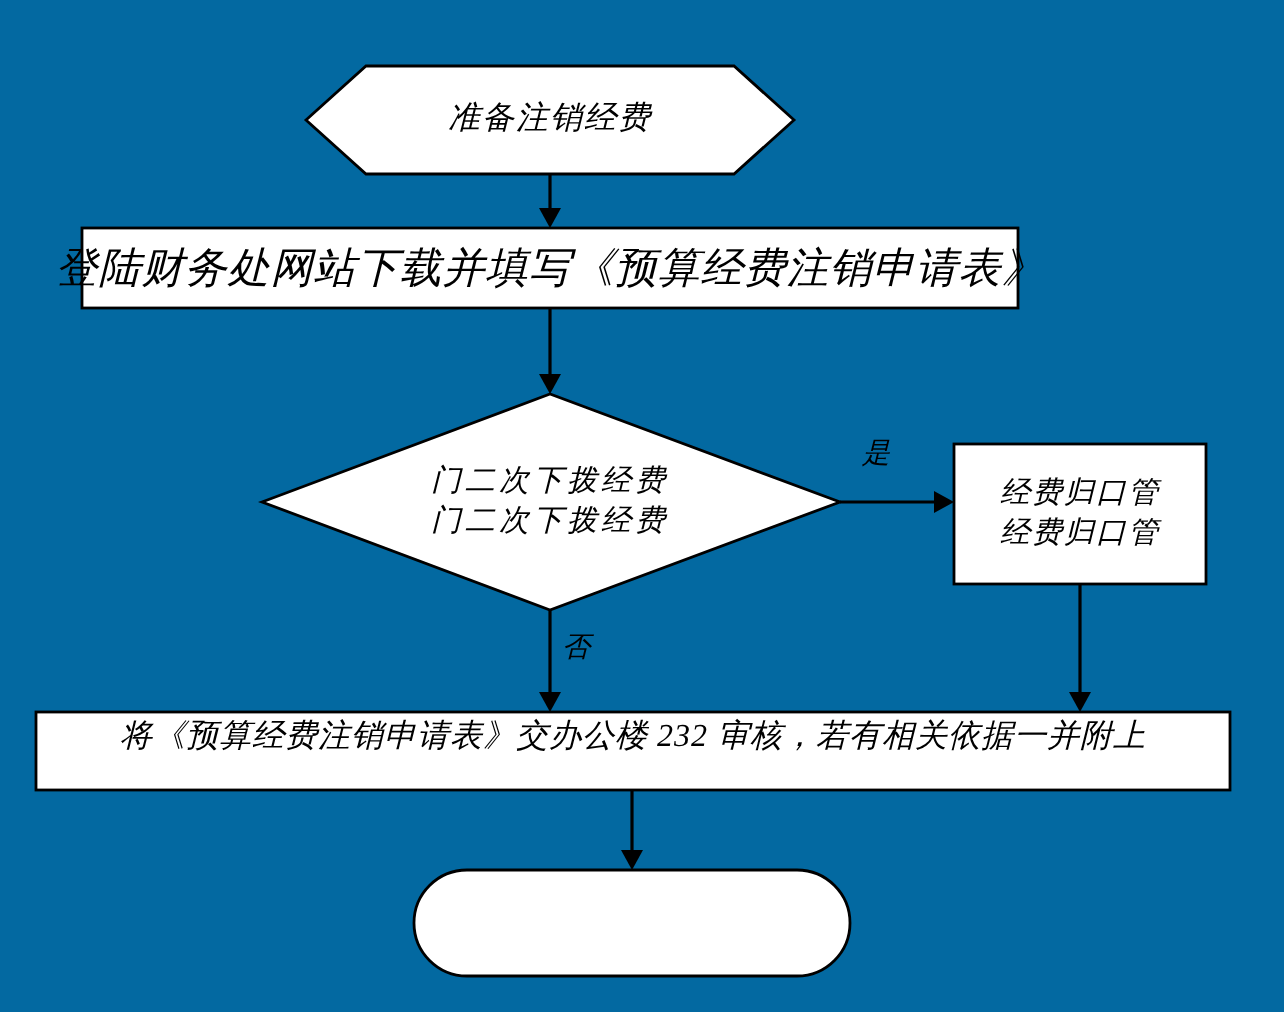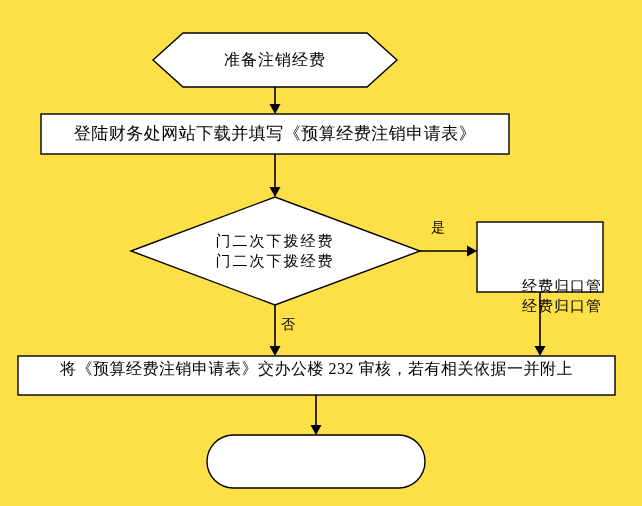--- a/index.html
+++ b/index.html
@@ -7,22 +7,23 @@
     padding: 0;
     background: #ffffff;
   }
   body {
     font-family: "Liberation Serif", "DejaVu Serif", serif;
   }
   #canvas {
     position: relative;
     width: 642px;
     height: 506px;
-    background: #fde047;
+    background: #0369a1;
     overflow: hidden;
+    font-style: italic;
   }
   #flow-svg {
     position: absolute;
     left: 0;
     top: 0;
     width: 642px;
     height: 506px;
   }
   .shape-stroke {
     fill: #ffffff;
@@ -57,23 +58,23 @@
   .edge-label {
     position: absolute;
     color: #000000;
     font-family: "Liberation Serif", "DejaVu Serif", serif;
     font-size: 14px;
     line-height: 1;
     white-space: nowrap;
   }
   
   #t-start    { left: 153px; top: 33px;  width: 244px; height: 54px;  font-size: 16px; letter-spacing: 1px; }
-  #t-form     { left: 41px;  top: 114px; width: 468px; height: 40px;  font-size: 17px; letter-spacing: 0.5px; }
+  #t-form     { left: 41px;  top: 114px; width: 468px; height: 40px;  font-size: 21px; letter-spacing: 0.5px; }
   #t-decision { left: 150px; top: 216px; width: 250px; height: 70px;  font-size: 15px; letter-spacing: 2px; }
-  #t-stamp    { left: 499px; top: 222px; width: 126px; height: 70px;  font-size: 15px; letter-spacing: 1px; margin-top: 39px; }
+  #t-stamp    { left: 477px; top: 222px; width: 126px; height: 70px;  font-size: 15px; letter-spacing: 1px; }
   #t-submit   { left: 18px;  top: 356px; width: 597px; height: 26px;  font-size: 16px; letter-spacing: 0.5px; }
   #t-end      { left: 207px; top: 435px; width: 218px; height: 53px;  font-size: 16px; letter-spacing: 2px; }
   #lbl-yes    { left: 431px; top: 221px; }
   #lbl-no     { left: 281px; top: 318px; }
 </style>
 </head>
 <body>
 
 <div id="canvas">
 

